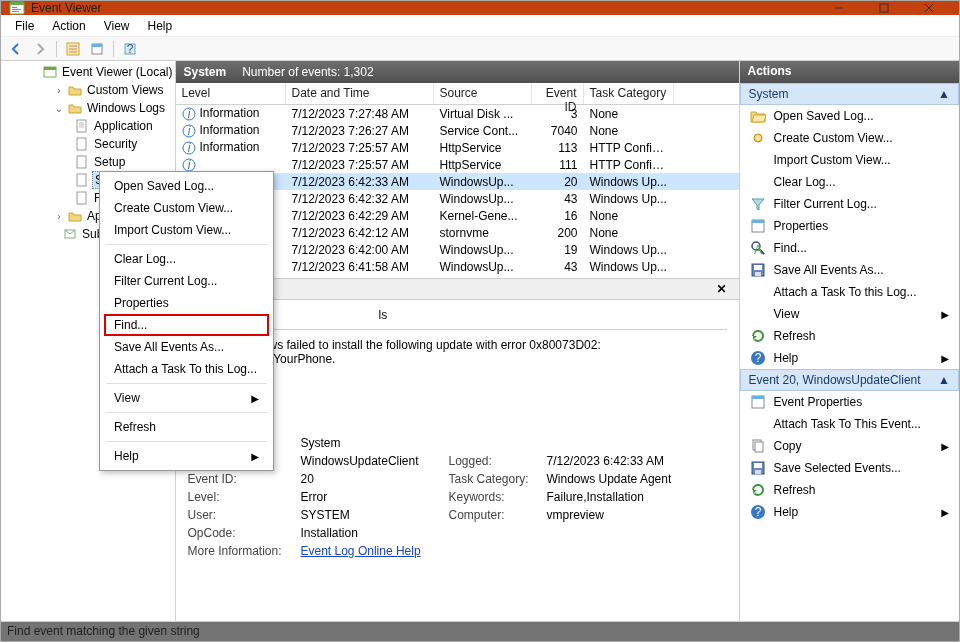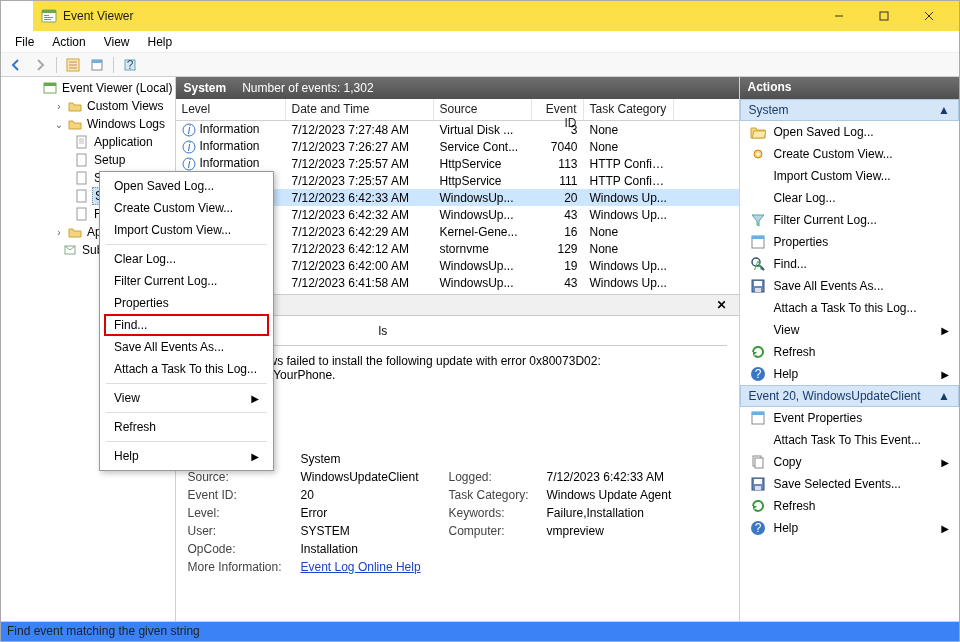--- a/index.html
+++ b/index.html
@@ -1,17 +1,17 @@
 <!DOCTYPE html>
 <html><head>
 <meta charset="utf-8">
 <style>
 * { box-sizing: border-box; margin: 0; padding: 0; font-family: 'Segoe UI', Tahoma, sans-serif; font-size: 12px; }
 body { width: 960px; height: 642px; background: #fff; display: flex; flex-direction: column; border: 1px solid #aaa; overflow: hidden; }
-.titlebar { height: 30px; display: flex; align-items: center; padding: 0 8px; background: #fde047; margin-left: 32px; }
+.titlebar { height: 14px; display: flex; align-items: center; padding: 0 8px; background: #c2410c; }
 .titlebar .app-icon { width: 16px; height: 16px; margin-right: 6px; display: inline-block; }
 .titlebar .title { flex: 1; color: #222; }
 .win-controls { display: flex; gap: 0; }
 .win-btn { width: 45px; height: 30px; display: flex; align-items: center; justify-content: center; color: #333; }
 .menubar { height: 22px; display: flex; align-items: center; padding: 0 6px; gap: 2px; border-bottom: 1px solid #eee; }
 .menubar span { padding: 2px 8px; }
 .toolbar { height: 24px; display: flex; align-items: center; padding: 2px 4px; gap: 2px; border-bottom: 1px solid #d0d0d0; background: #f8f8f8; }
 .tool-btn { width: 22px; height: 20px; display: flex; align-items: center; justify-content: center; border: 1px solid transparent; border-radius: 2px; }
 .tool-sep { width: 1px; height: 16px; background: #ccc; margin: 0 3px; }
 .content { display: flex; flex: 1; overflow: hidden; }
@@ -45,21 +45,21 @@
 .props-grid { display: grid; grid-template-columns: 105px 140px 90px 180px; row-gap: 4px; column-gap: 8px; font-size: 12px; }
 .props-grid .lbl { color: #444; }
 .props-grid .link { color: #1a44c8; text-decoration: underline; }
 .actions-pane { width: 256px; border-left: 1px solid #d0d0d0; background: #fff; display: flex; flex-direction: column; }
 .actions-title { height: 22px; background: linear-gradient(#6f6f6f,#4f4f4f); color: #fff; font-weight: bold; padding: 3px 8px; }
 .actions-section-header { background: #d5e6f9; border: 1px solid #b0c8e0; padding: 3px 8px; color: #1a3a6a; display: flex; align-items: center; }
 .actions-section-header .arrow { margin-left: auto; }
 .action-item { display: flex; align-items: center; height: 22px; padding: 0 10px; gap: 8px; }
 .action-item .arrow { margin-left: auto; color: #000; font-size: 10px; }
 .action-icon { width: 16px; height: 16px; display: inline-block; }
-.statusbar { height: 20px; border-top: 1px solid #d0d0d0; padding: 2px 6px; color: #222; background: #3b82f6; }
+.statusbar { height: 20px; border-top: 1px solid #d0d0d0; padding: 2px 6px; color: #222; background: #737373; }
 .context-menu { position: absolute; left: 99px; top: 171px; width: 175px; background: #fff; border: 1px solid #999; box-shadow: 2px 2px 6px rgba(0,0,0,.25); padding: 3px 0; z-index: 50; }
 .ctx-item { height: 22px; display: flex; align-items: center; padding: 0 14px; }
 .ctx-item.highlight::after { content: ''; position: absolute; left: 4px; right: 4px; height: 22px; border: 2px solid #d00; pointer-events: none; box-sizing: border-box; }
 .ctx-item .arrow { margin-left: auto; color: #000; font-size: 10px; }
 .ctx-sep { height: 1px; background: #ddd; margin: 3px 6px; }
 </style>
 </head>
 <body>
 
 <div class="titlebar">
@@ -161,27 +161,27 @@
         <span class="tree-icon"><svg viewBox="0 0 14 14">
             <rect x="2" y="1" width="9" height="12" fill="#fff" stroke="#999"></rect>
             <path d="M4 4h5M4 6h5M4 8h5" stroke="#bbb"></path>
           </svg></span>
         <span class="tree-label">Application</span>
       </div>
     <div class="tree-node" style="padding-left:34px">
         <span class="tree-icon"><svg viewBox="0 0 14 14">
             <rect x="2" y="1" width="9" height="12" fill="#fff" stroke="#999"></rect>
           </svg></span>
+        <span class="tree-label">Security</span>
+      </div>
+    <div class="tree-node" style="padding-left:34px">
+        <span class="tree-icon"><svg viewBox="0 0 14 14">
+            <rect x="2" y="1" width="9" height="12" fill="#fff" stroke="#999"></rect>
+          </svg></span>
         <span class="tree-label">Setup</span>
-      </div>
-    <div class="tree-node" style="padding-left:34px">
-        <span class="tree-icon"><svg viewBox="0 0 14 14">
-            <rect x="2" y="1" width="9" height="12" fill="#fff" stroke="#999"></rect>
-          </svg></span>
-        <span class="tree-label">Security</span>
       </div>
     <div class="tree-node" style="padding-left:34px">
         <span class="tree-icon"><svg viewBox="0 0 14 14">
             <rect x="2" y="1" width="9" height="12" fill="#fff" stroke="#999"></rect>
           </svg></span>
         <span class="tree-label selected">System</span>
       </div>
     <div class="tree-node" style="padding-left:34px">
         <span class="tree-icon"><svg viewBox="0 0 14 14">
             <rect x="2" y="1" width="9" height="12" fill="#fff" stroke="#999"></rect>
@@ -280,21 +280,21 @@
             <div class="cell w-level"><span class="row-icon"></span></div>
             <div class="cell w-date">7/12/2023 6:42:29 AM</div>
             <div class="cell w-src">Kernel-Gene...</div>
             <div class="cell w-id">16</div>
             <div class="cell w-cat">None</div>
           </div>
           <div class="row">
             <div class="cell w-level"><span class="row-icon"></span></div>
             <div class="cell w-date">7/12/2023 6:42:12 AM</div>
             <div class="cell w-src">stornvme</div>
-            <div class="cell w-id">129</div>
+            <div class="cell w-id">200</div>
             <div class="cell w-cat">None</div>
           </div>
           <div class="row">
             <div class="cell w-level"><span class="row-icon"></span></div>
             <div class="cell w-date">7/12/2023 6:42:00 AM</div>
             <div class="cell w-src">WindowsUp...</div>
             <div class="cell w-id">19</div>
             <div class="cell w-cat">Windows Up...</div>
           </div>
           <div class="row">

